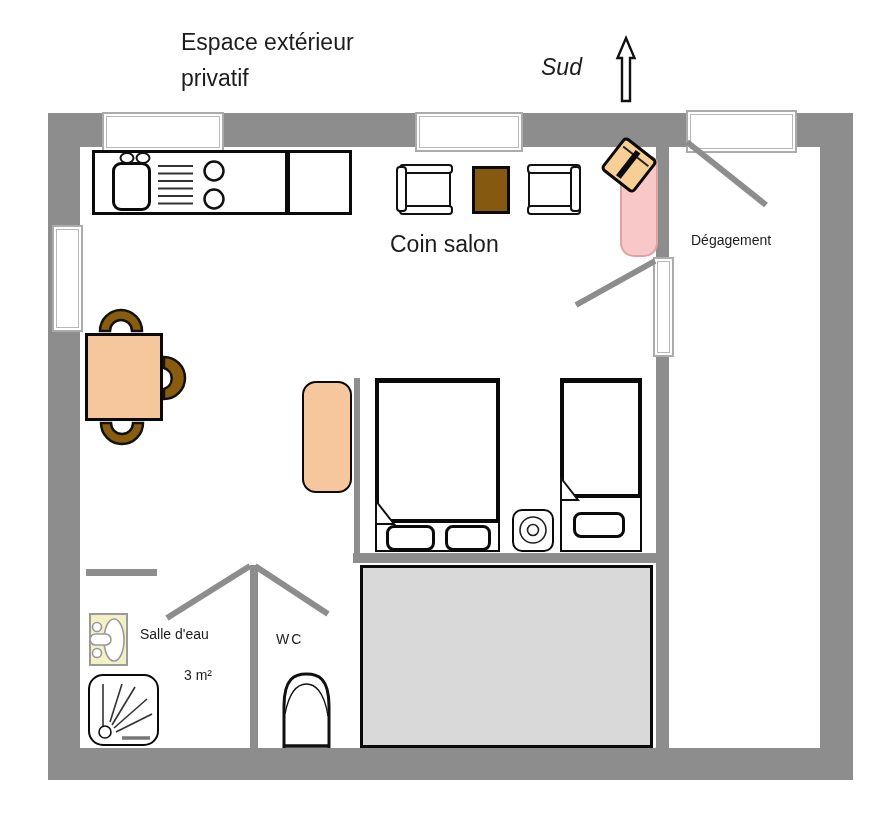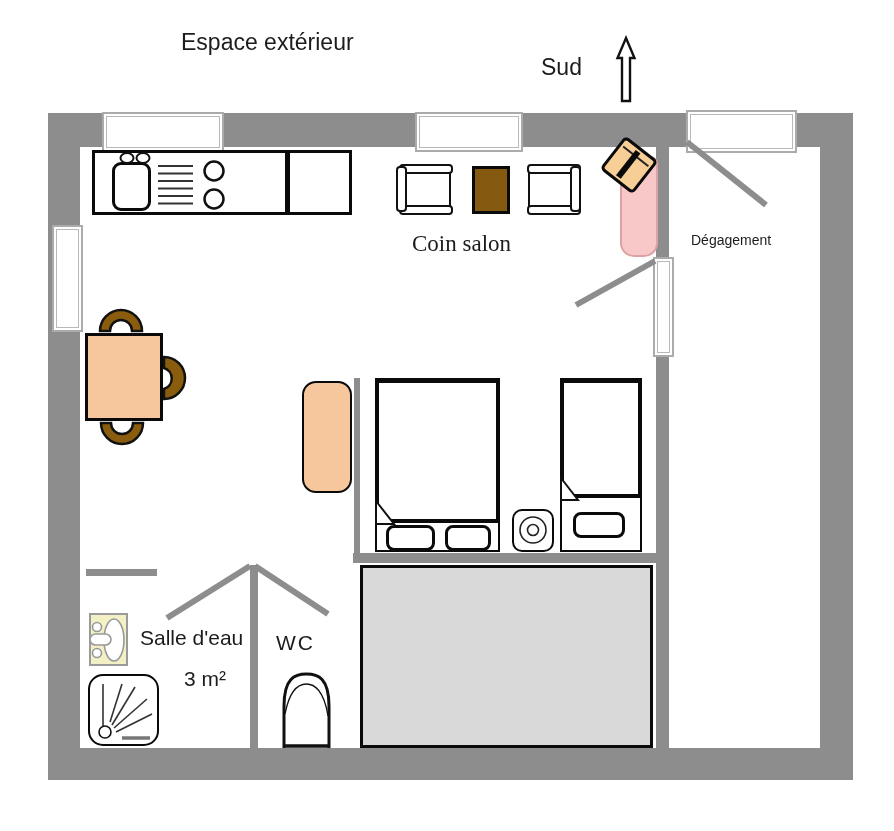--- a/index.html
+++ b/index.html
@@ -19,21 +19,21 @@
 
   
   .win { position: absolute; background: #fff; border: 2px solid #ababab; }
   .win::after {
     content: ""; position: absolute; inset: 2px;
     border: 1px solid #b8b8b8;
   }
 
   
   .lbl { position: absolute; font-size: 23px; white-space: nowrap; color:#1c1c1c; }
-  .lbl-sm { font-size: 21px; }
+  .lbl-sm { font-size: 14px; }
 
   
   .counter { position: absolute; background: #fff; border: 3px solid #0a0a0a; }
   .sink-box { position: absolute; background: #fff; border: 3px solid #0a0a0a; border-radius: 9px; }
 
   
   .armchair { position: absolute; width: 57px; height: 51px; }
   .armchair .seat  { position: absolute; left: 4px; top: 1px; width: 51px; height: 48px; background: #fff; border: 2px solid #111; }
   .armchair .bar-h { position: absolute; left: 3px; width: 54px; height: 10px; background: #fff; border: 2px solid #111; border-radius: 4px; }
   .armchair .bar-side { position: absolute; top: 2px; width: 11px; height: 46px; background: #fff; border: 2px solid #111; border-radius: 4px; }
@@ -78,22 +78,23 @@
 
   svg.overlay { position: absolute; left: 0; top: 0; pointer-events: none; }
 </style>
 </head>
 <body>
 
 <div id="plan">
 
   <div class="lbl" style="left:181px; top:24px; line-height:36px;">
     <div>Espace extérieur</div>
-  </div>
-  <div class="lbl" style="left:541px; top:54px;">Sud</div>
+    <div>privatif</div>
+  </div>
+  <div class="lbl" style="left:541px; top:54px;font-style:italic;">Sud</div>
 
   <div class="wall" style="left:48px; top:113px; width:805px; height:34px;"></div>
   <div class="wall" style="left:48px; top:113px; width:32px; height:667px;"></div>
   <div class="wall" style="left:820px; top:113px; width:33px; height:667px;"></div>
   <div class="wall" style="left:48px; top:748px; width:805px; height:32px;"></div>
 
   <div class="wall" style="left:656px; top:147px; width:13px; height:110px;"></div>
   <div class="wall" style="left:656px; top:357px; width:13px; height:391px;"></div>
   <div class="wall" style="left:353px; top:553px; width:316px; height:10px;"></div>
   <div class="wall" style="left:354px; top:378px; width:6px; height:180px;"></div>
@@ -140,21 +141,21 @@
   <div class="lamp-table"></div>
   <div class="bed-frame" style="left:560px; top:378px; width:82px; height:174px;"></div>
   <div class="duvet" style="left:560px; top:378px; width:82px; height:120px;"></div>
   <div class="pillow" style="left:573px; top:512px; width:52px; height:26px;"></div>
 
   <div class="gray-zone"></div>
 
   <div class="washbasin"></div>
   <div class="shower"></div>
 
-  <div class="lbl" style="left:412px; top:231px;font-family:Liberation Serif, serif;">Coin salon</div>
+  <div class="lbl" style="left:390px; top:231px;">Coin salon</div>
   <div class="lbl" style="left:691px; top:232px; font-size:14px;">Dégagement</div>
   <div class="lbl lbl-sm" style="left:140px; top:626px;">Salle d'eau</div>
   <div class="lbl lbl-sm" style="left:184px; top:667px;text-align:right;">3 m²</div>
   <div class="lbl lbl-sm" style="left:276px; top:631px; letter-spacing:2px;">WC</div>
 
   <svg class="overlay" width="894" height="831" viewBox="0 0 894 831">
 
     <polygon points="626,38 634.5,58 630,58 630,101 622,101 622,58 617.5,58" fill="#fff" stroke="#111" stroke-width="2.4"></polygon>
 
     <line x1="687" y1="142" x2="766" y2="205" stroke="#8d8d8d" stroke-width="6"></line>

